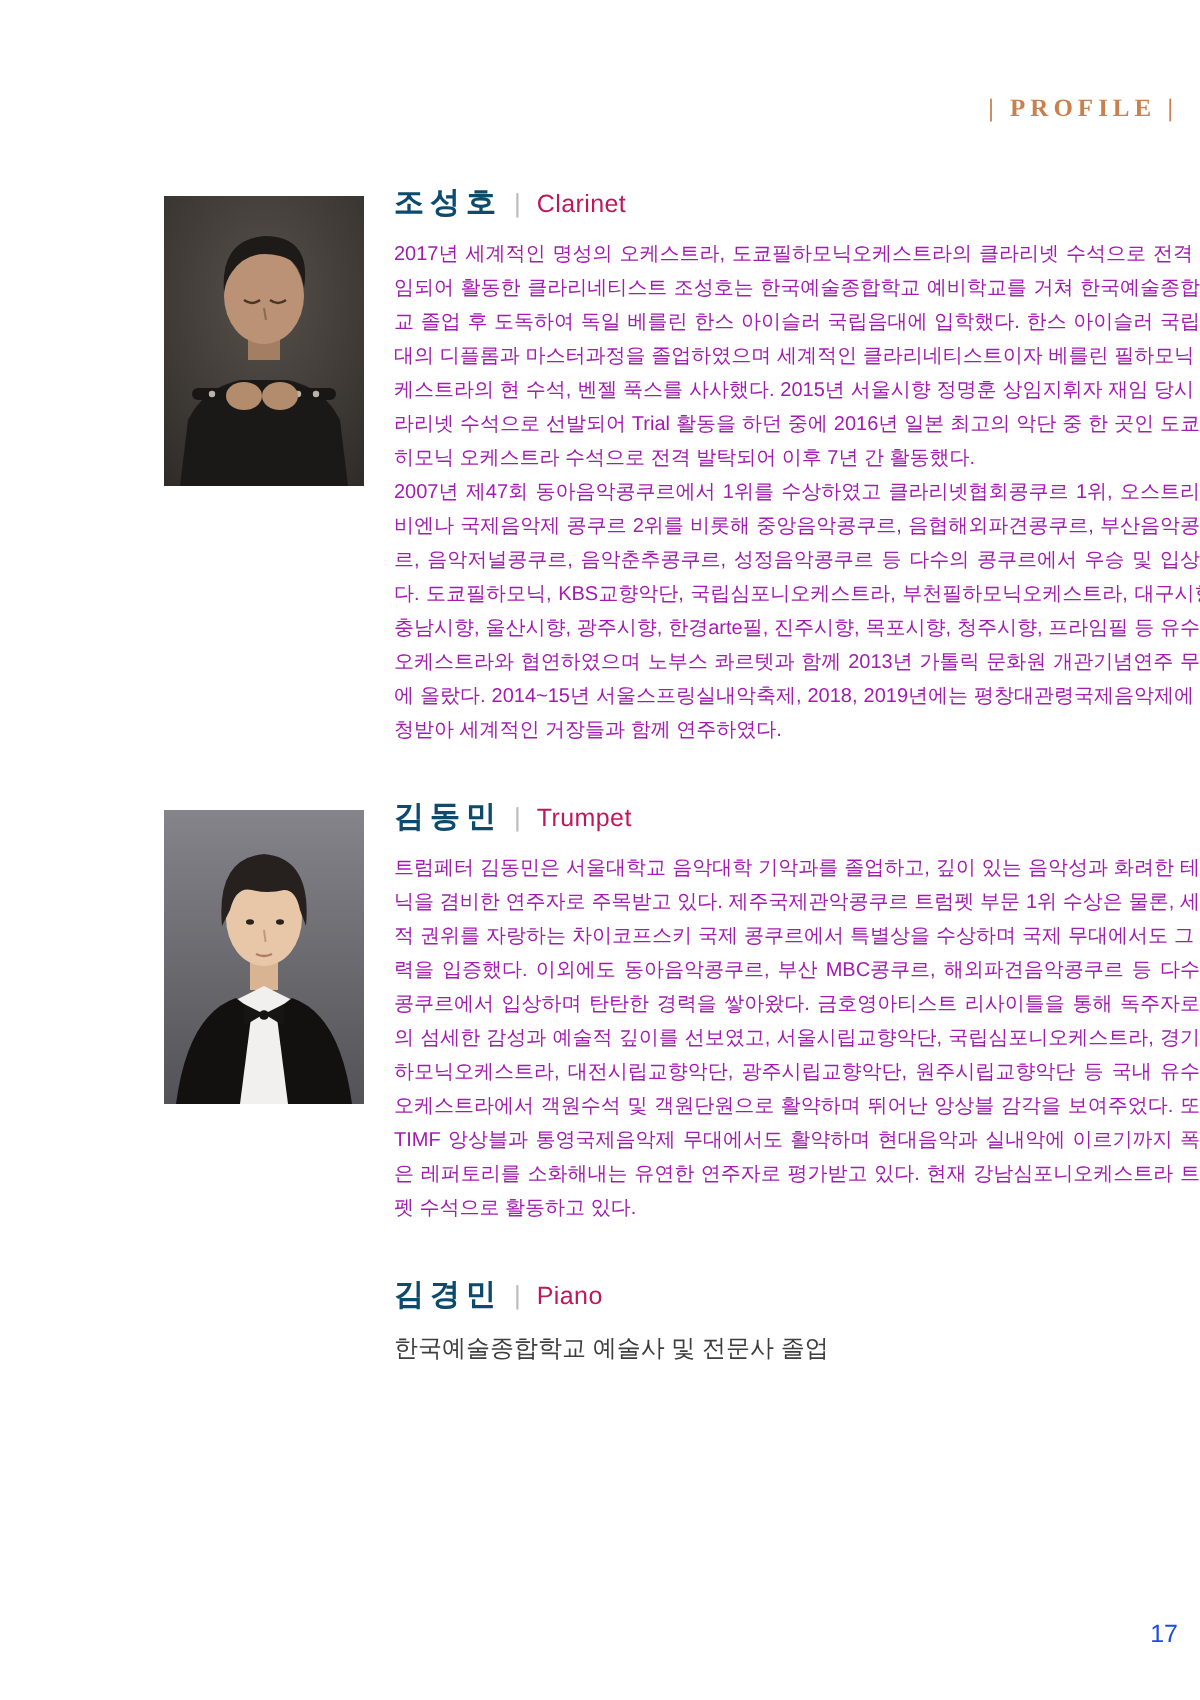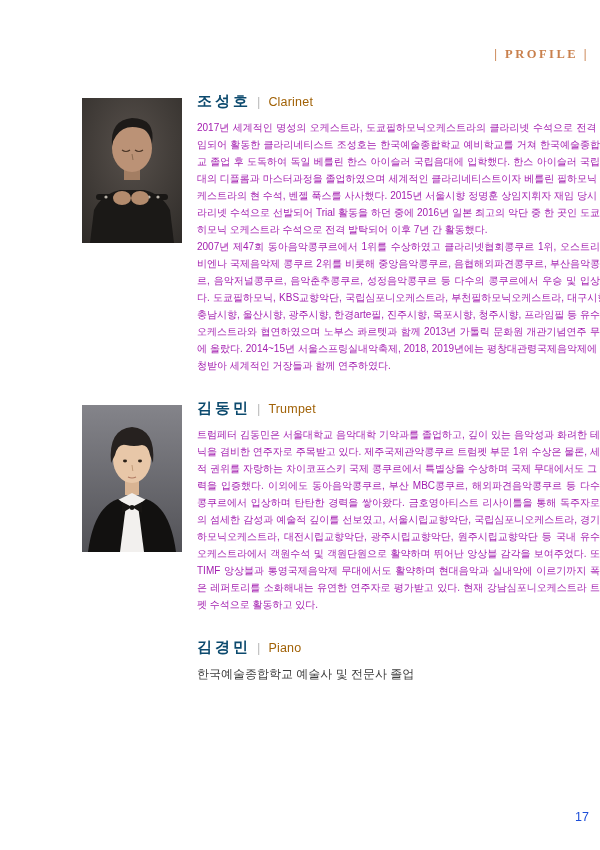--- a/index.html
+++ b/index.html
@@ -43,21 +43,21 @@
     color: #0c4a6e;
   }
   .title-sep {
     color: #bbbbbb;
     font-size: 13px;
     margin: 0 8px 0 6px;
     font-weight: normal;
   }
   .instrument-name {
     font-size: 12.5px;
-    color: #a16207;
+    color: #be185d;
     letter-spacing: 0.2px;
   }
   .bio p {
     margin: 0;
     font-size: 10px;
     line-height: 17px;
     text-align: justify;
     word-break: break-all;
     color: #a21caf;
   }

